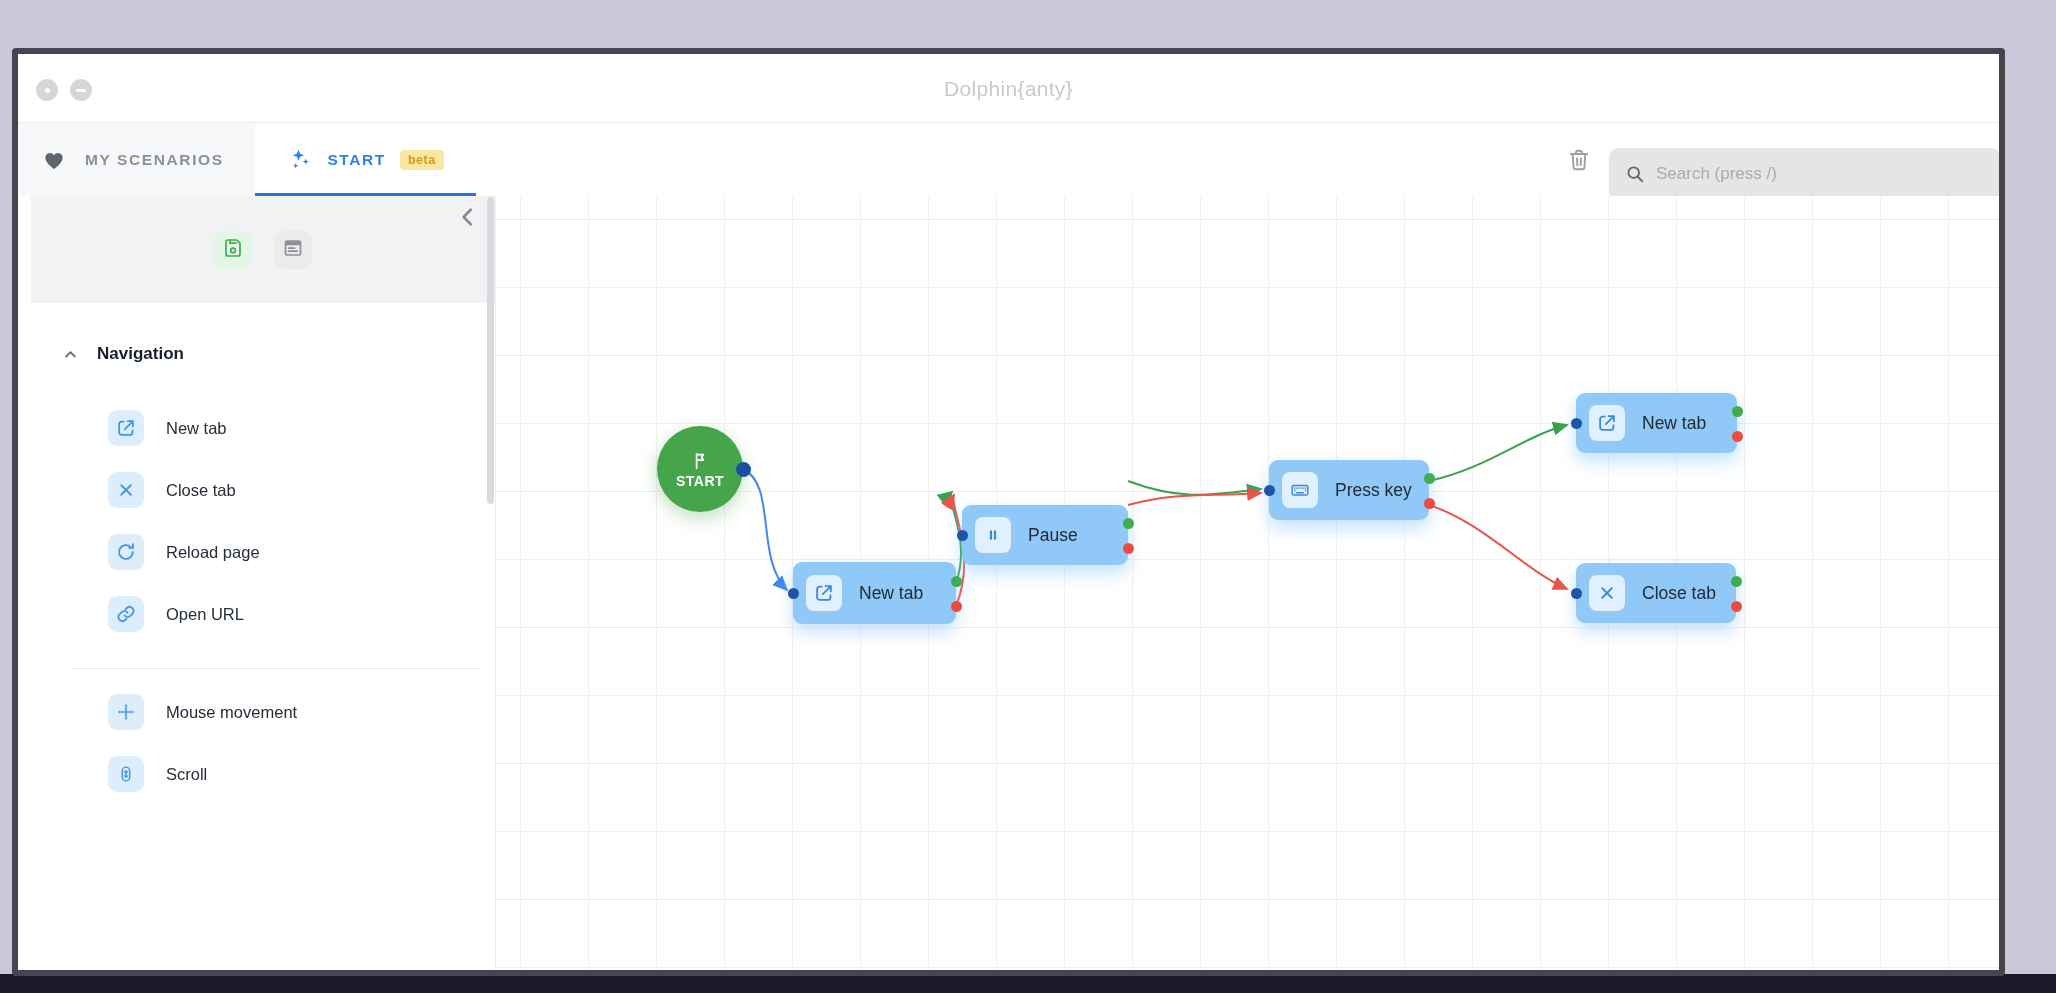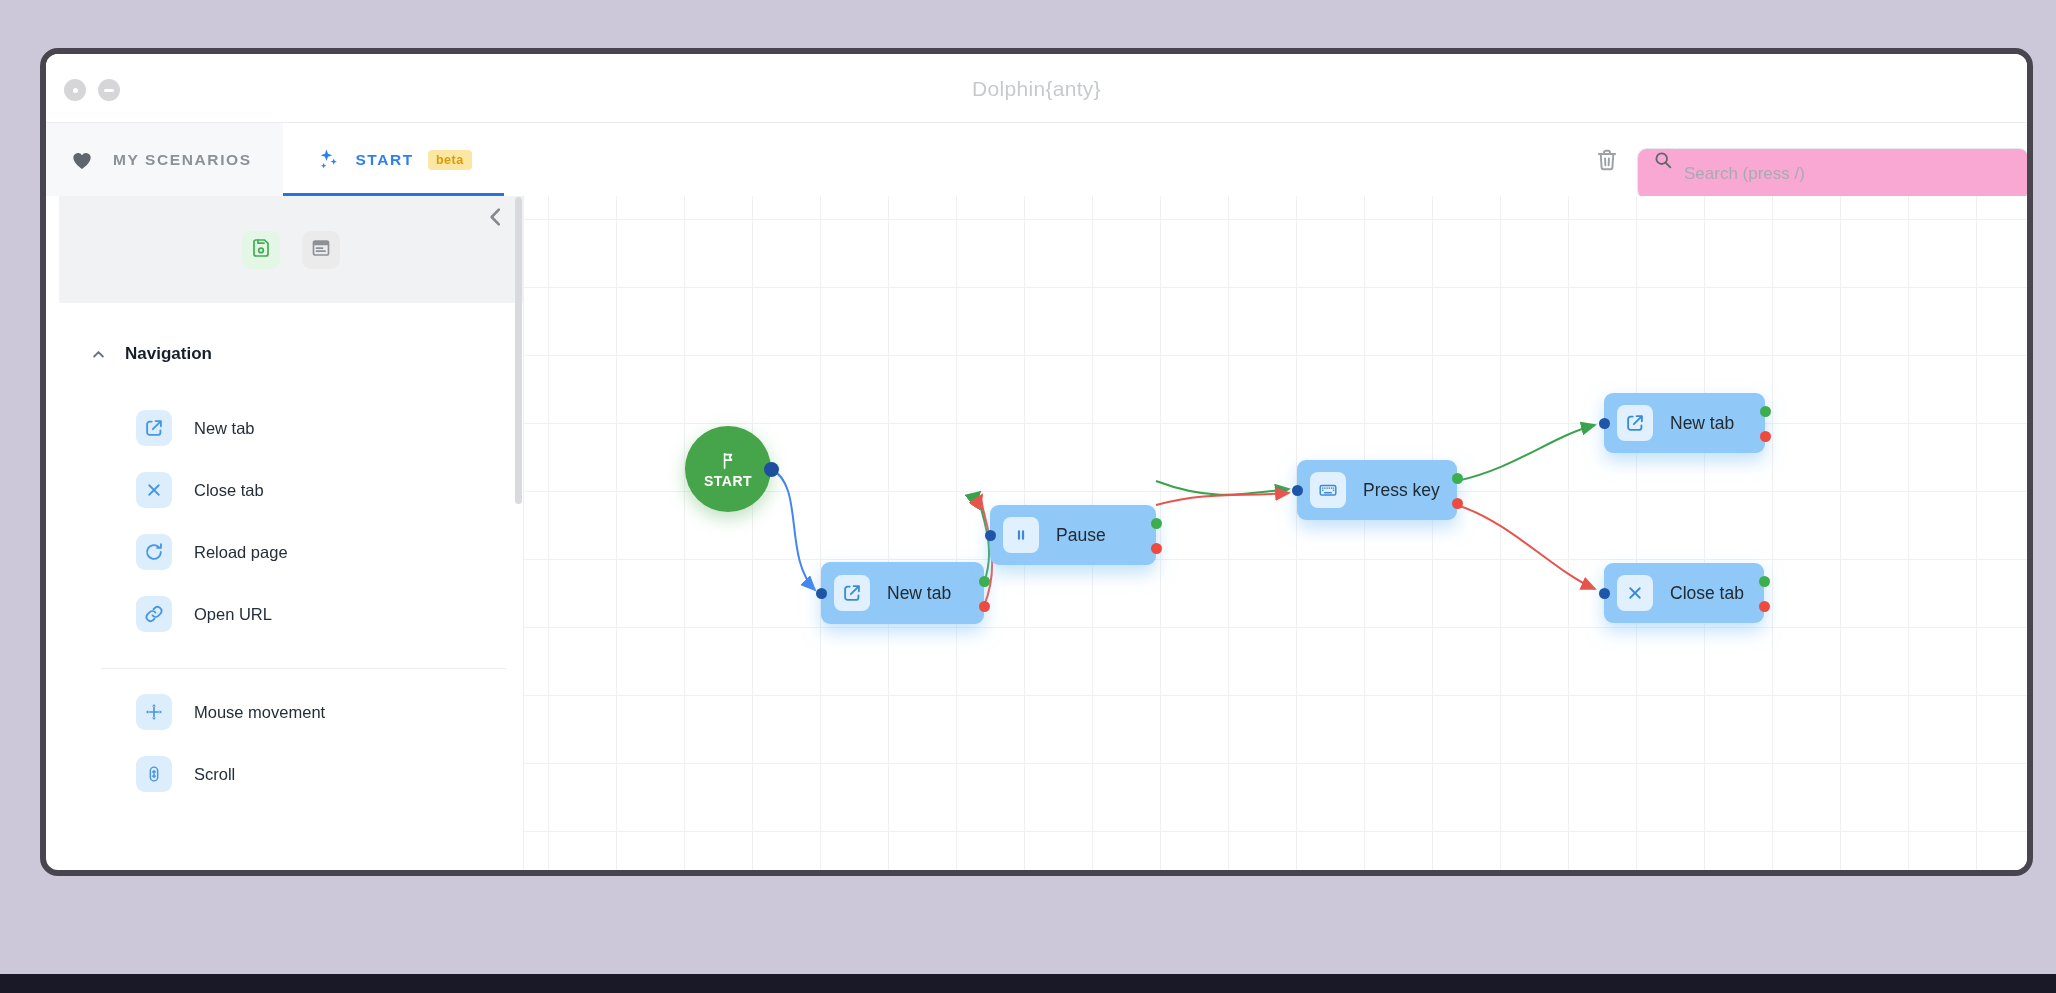--- a/index.html
+++ b/index.html
@@ -1,21 +1,21 @@
 <!DOCTYPE html>
 <html><head>
 <meta charset="utf-8">
 <style>
   * { margin:0; padding:0; box-sizing:border-box; }
   html,body { width:2056px; height:993px; overflow:hidden; }
   body { background:#cdc7da; font-family:"Liberation Sans", sans-serif; position:relative; }
   body::after { content:""; position:absolute; left:0; right:0; bottom:0; height:19px; background:#1a1927; }
 
-  .window { position:absolute; left:40px; top:48px; width:1993px; height:828px;
-    background:#fff; border:6px solid #49454e; border-radius:18px; overflow:hidden;
+  .window { position:absolute; left:12px; top:48px; width:1993px; height:928px;
+    background:#fff; border:6px solid #49454e; border-radius:4px; overflow:hidden;
     display:flex; flex-direction:column; z-index:2; }
 
   
   .titlebar { height:69px; position:relative; border-bottom:1px solid #ececee; background:#fff; flex:0 0 auto; }
   .traffic { position:absolute; top:25px; left:18px; display:flex; gap:12px; }
   .tl-btn { width:22px; height:22px; border-radius:50%; background:#d6d6d8; position:relative; }
   .tl-btn .dot { position:absolute; left:50%; top:50%; width:5px; height:5px; margin:-2.5px 0 0 -2.5px; border-radius:50%; background:#fff; }
   .tl-btn .minus { position:absolute; left:50%; top:50%; width:10px; height:3px; margin:-1.5px 0 0 -5px; border-radius:2px; background:#fff; }
   .win-title { position:absolute; left:0; right:0; top:0; height:69px; display:flex; align-items:center; justify-content:center;
     color:#c7cacd; font-size:21px; letter-spacing:.3px; }
@@ -26,22 +26,22 @@
   .tab-my { width:237px; background:#f7f8f9; padding-left:23px; gap:18px; }
   .tab-my .lbl { color:#8b9198; font-size:15.5px; font-weight:700; letter-spacing:1.6px; }
   .heart { width:26px; height:26px; color:#5f666d; }
   .tab-create { width:221px; background:#fff; position:relative; justify-content:center; gap:14px; }
   .tab-create .underline { position:absolute; left:0; right:0; bottom:0; height:3px; background:#2574dd; }
   .tab-create .lbl { color:#2f80ed; font-size:15.5px; font-weight:700; letter-spacing:1.6px; }
   .sparkles { width:26px; height:26px; color:#2f80ed; }
   .beta { background:#fbe7a3; color:#d99b0b; font-size:12.5px; font-weight:700; padding:3px 8px; border-radius:4px; letter-spacing:.5px; }
   .tab-spacer { flex:1; }
   .trash-btn { align-self:center; width:26px; height:26px; color:#9ba1a8; margin-right:17px; cursor:pointer; }
-  .searchbox { align-self:center; width:392px; height:52px; background:#f9a8d4; border:1px solid #e7e8ea; border-radius:10px;
-    box-shadow:0 1px 3px rgba(0,0,0,.05); display:flex; padding:0 14px; gap:10px; margin-right:-2px;margin-top:28px; }
+  .searchbox { align-self:center; width:392px; height:52px; background:#e5e5e5; border:1px solid #e7e8ea; border-radius:10px;
+    box-shadow:0 1px 3px rgba(0,0,0,.05); display:flex; align-items:center; padding:0 14px; gap:10px; margin-right:-2px;margin-top:28px; }
   .searchbox .mag { width:22px; height:22px; color:#61666c; flex:0 0 auto; }
   .searchbox input { border:none; outline:none; font-size:17px; color:#3a3f44; width:100%; font-family:"Liberation Sans",sans-serif; background:transparent; }
   .searchbox input::placeholder { color:#a6abb3; }
 
   
   .main { flex:1; display:flex; min-height:0;padding-left:13px; }
   .sidebar { width:465px; flex:0 0 auto; background:#fff; position:relative; border-right:1px solid #eeeff1; }
   .side-panel { height:107px; background:#f0f2f4; position:relative; display:flex; align-items:center; justify-content:center; gap:22px; }
   .tool-btn { width:38px; height:38px; border-radius:9px; display:flex; align-items:center; justify-content:center; cursor:pointer; }
   .tool-btn svg { width:24px; height:24px; }

